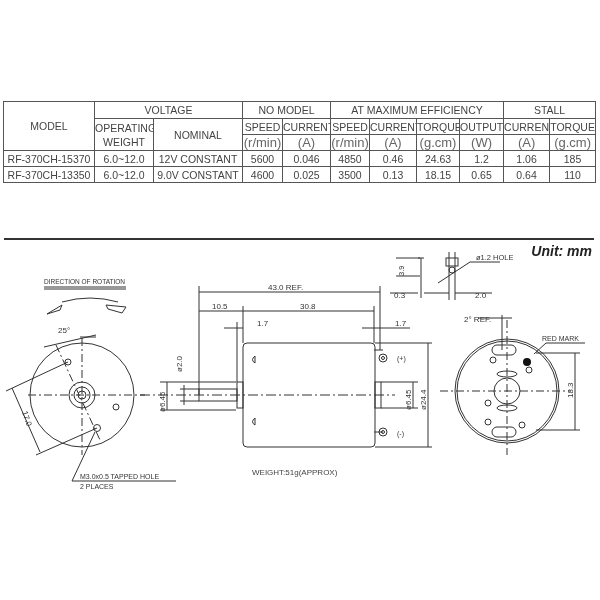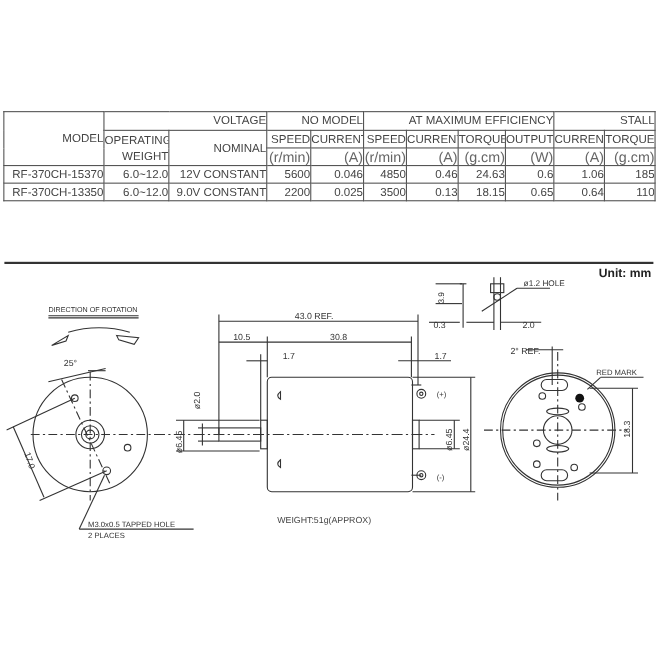--- a/index.html
+++ b/index.html
@@ -1,28 +1,28 @@
 <!DOCTYPE html>
 <html><head>
 <meta charset="utf-8">
 <style>
   html, body { margin: 0; padding: 0; background: #ffffff; }
   body { width: 600px; height: 600px; position: relative; overflow: hidden;
          font-family: "Liberation Sans", sans-serif; color: #333; }
   #spec-table { position: absolute; left: 3px; top: 101px; width: 592px;
                 border-collapse: collapse; table-layout: fixed; font-size: 10.5px; }
-  #spec-table td, #spec-table th { border: 1px solid #555; text-align: right;
+  #spec-table td, #spec-table th { border: 1px solid #555; text-align: center;
                 padding: 0; font-weight: normal; color: #444; white-space: nowrap; overflow: hidden; }
   #spec-table .unit { font-size: 13px; color: #666; }
   #spec-table tr.h1 td { height: 16px; }
   #spec-table tr.h2 td { height: 15px; }
   #spec-table tr.h3 td { height: 15px; }
   #spec-table tr.row td { height: 15px; }
   .divider { position: absolute; left: 4px; top: 238px; width: 590px; height: 2px; background: #333; }
-  .unit-label { position: absolute; right: 8px; top: 243px; font-weight: bold; font-size: 11px; color: #222; }
+  .unit-label { position: absolute; right: 8px; top: 243px; font-weight: bold; font-size: 14px; color: #222; font-style: italic; }
   svg#drawing { position: absolute; left: 0; top: 240px; }
   svg text { font-family: "Liberation Sans", sans-serif; fill: #333; }
   .weight { position: absolute; left: 252px; top: 468px; font-size: 8px; color: #444; }
 </style>
 </head>
 <body>
 
 <table id="spec-table">
   <colgroup>
     <col style="width:91px">
@@ -69,29 +69,29 @@
   </tr>
   <tr class="row">
     <td>RF-370CH-15370</td>
     <td>6.0~12.0</td>
     <td>12V CONSTANT</td>
     <td>5600</td>
     <td>0.046</td>
     <td>4850</td>
     <td>0.46</td>
     <td>24.63</td>
-    <td>0.6</td>
+    <td>1.2</td>
     <td>1.06</td>
     <td>185</td>
   </tr>
   <tr class="row">
     <td>RF-370CH-13350</td>
     <td>6.0~12.0</td>
     <td>9.0V CONSTANT</td>
-    <td>2200</td>
+    <td>4600</td>
     <td>0.025</td>
     <td>3500</td>
     <td>0.13</td>
     <td>18.15</td>
     <td>0.65</td>
     <td>0.64</td>
     <td>110</td>
   </tr>
 </tbody>
   </table>

